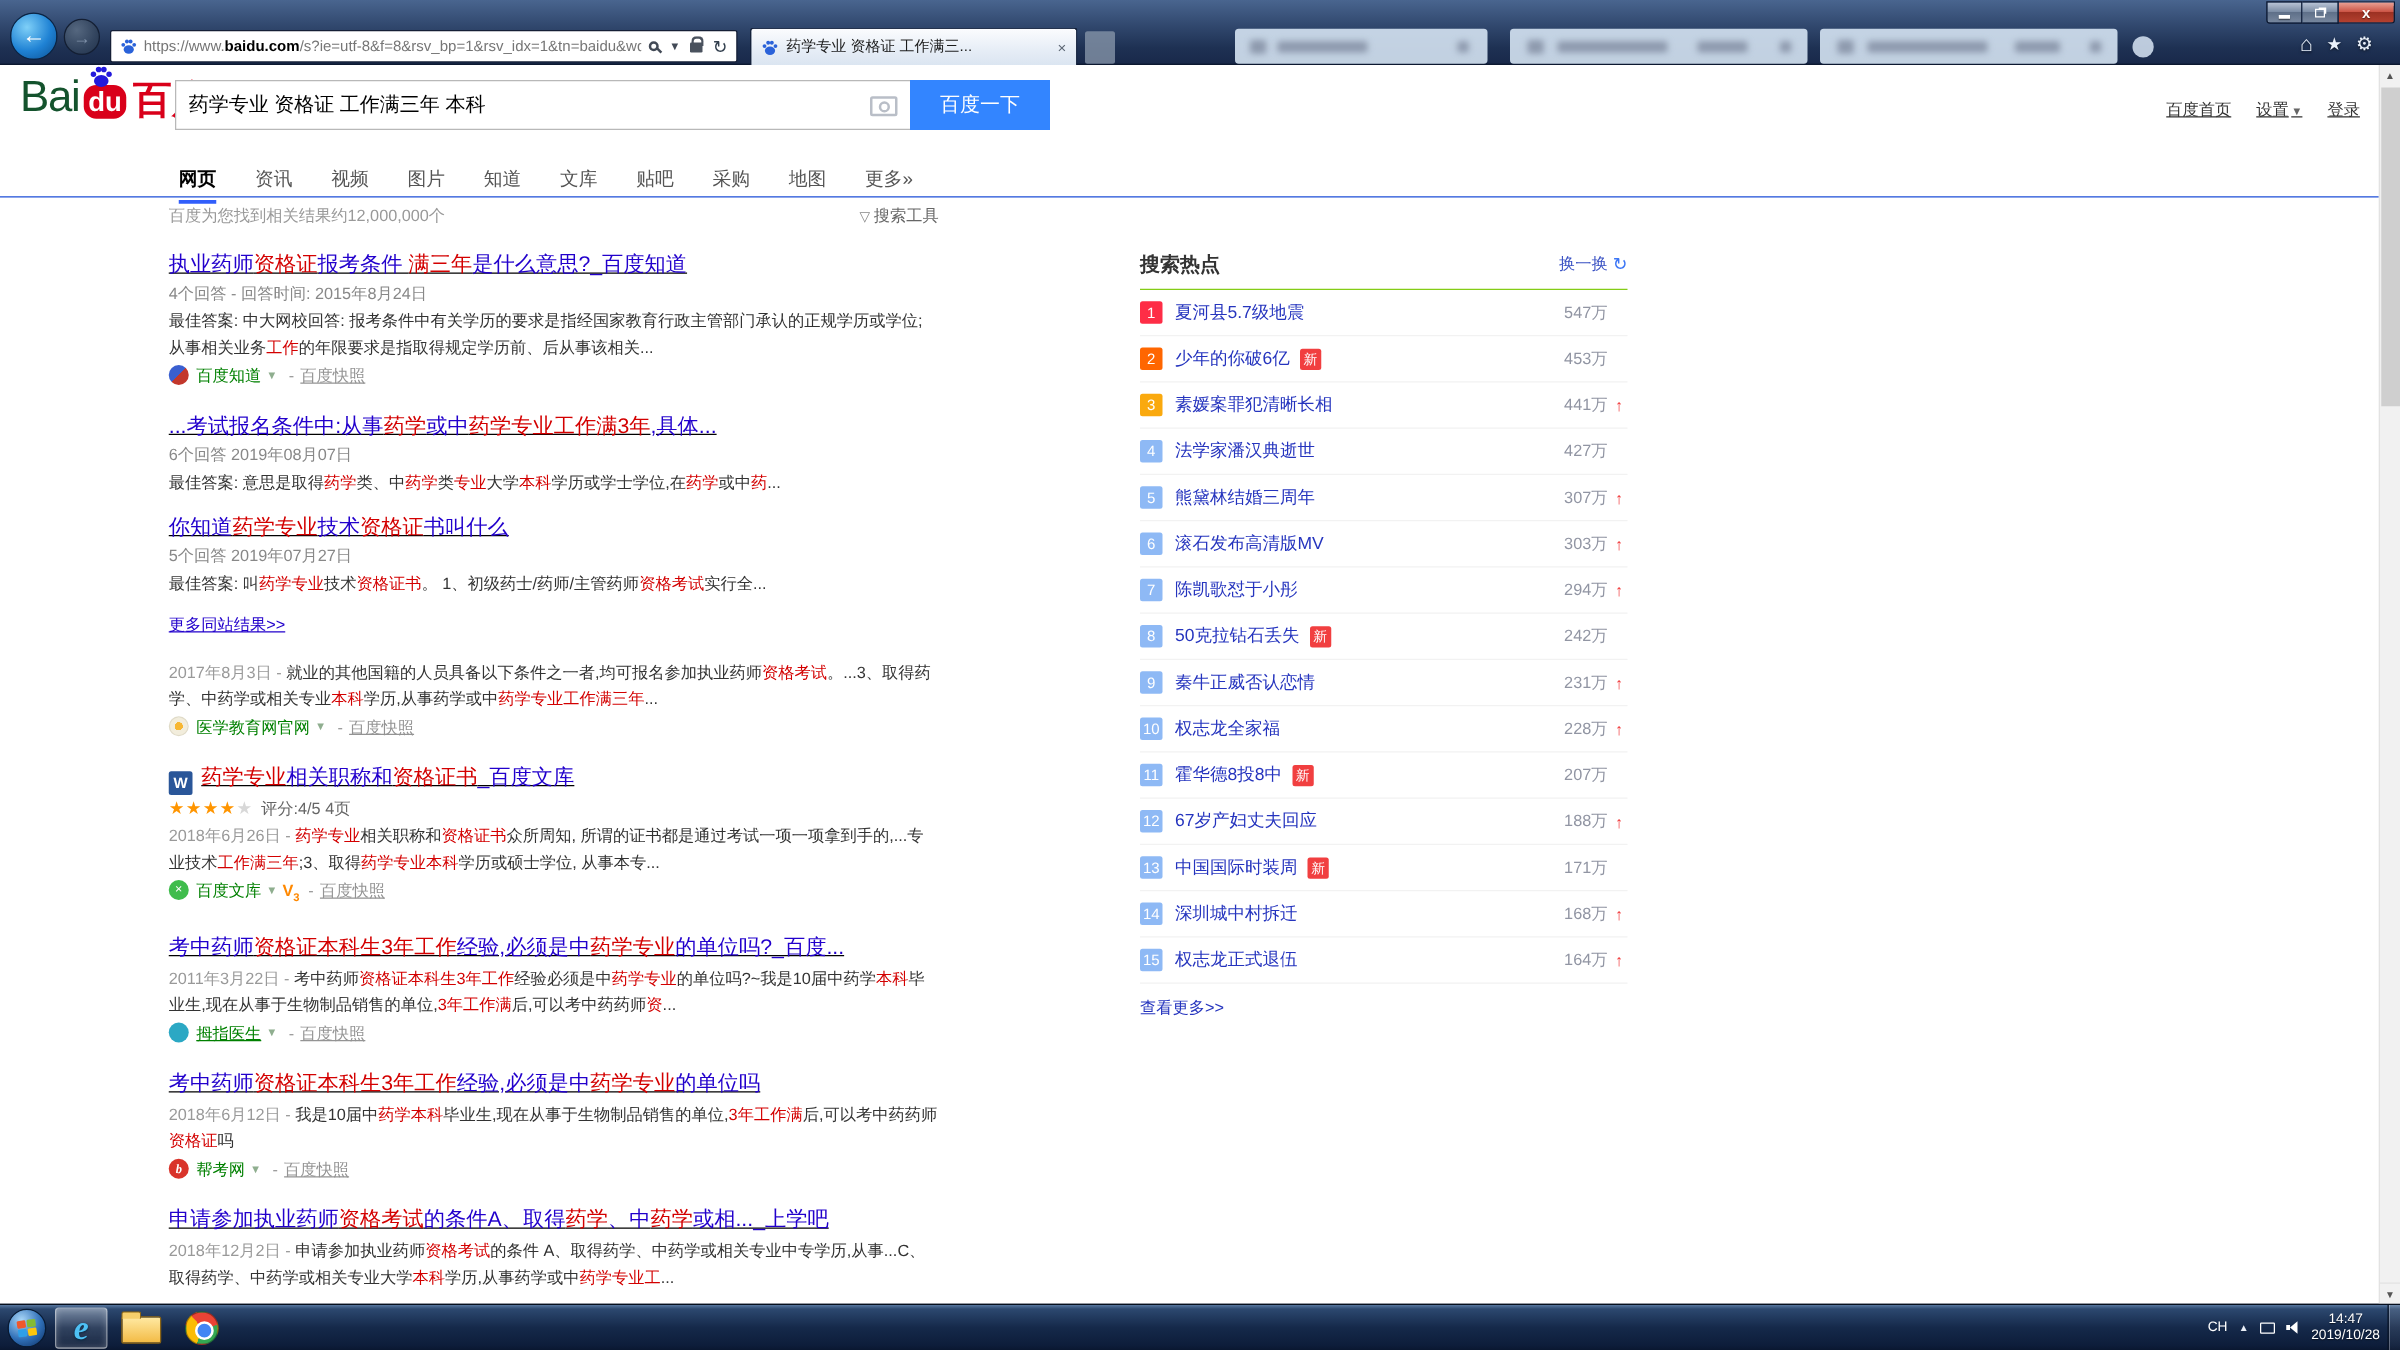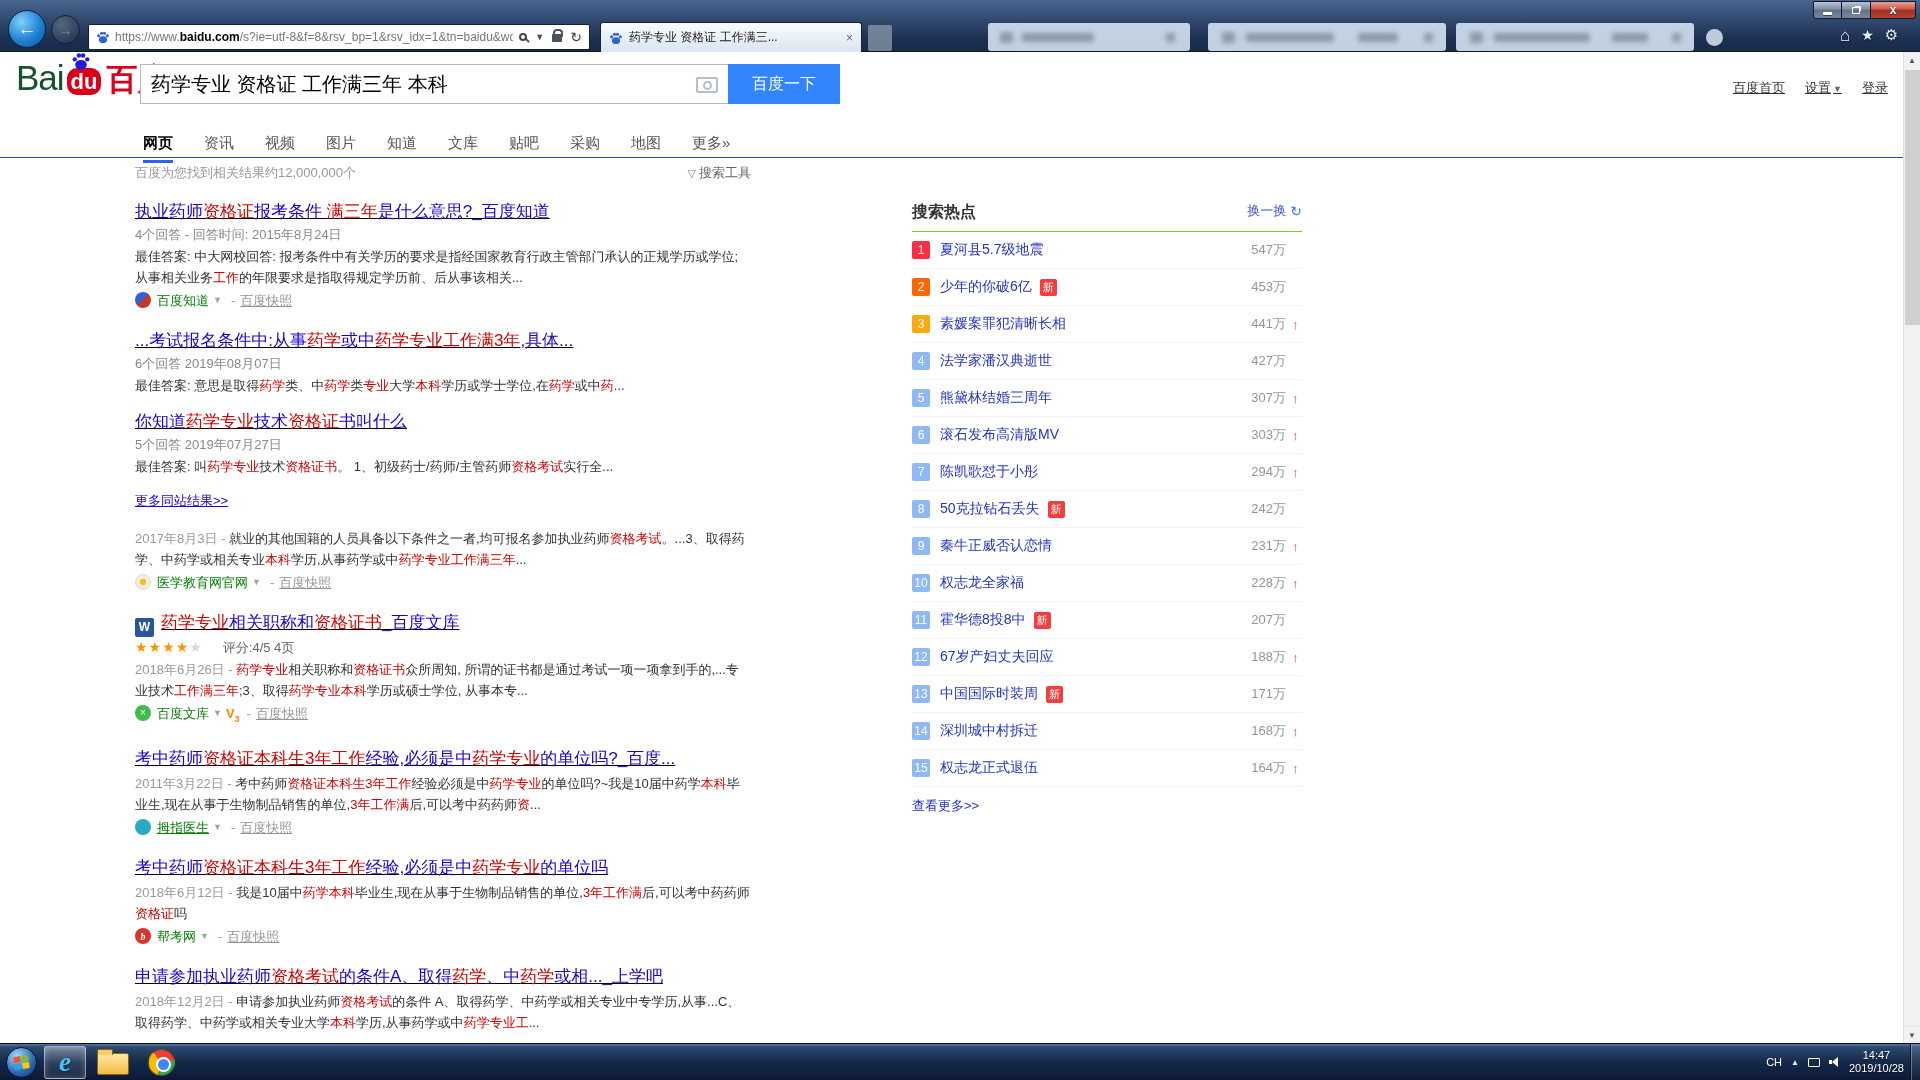--- a/index.html
+++ b/index.html
@@ -57,21 +57,21 @@
   .page{position:absolute;top:52px;left:0;right:0;height:991px;background:#fff;overflow:hidden}
 
   .logo{position:absolute;left:16px;top:8px;display:flex;align-items:flex-end;line-height:1}
   .logo .bai{font-size:35px;font-weight:normal;color:#14532d;letter-spacing:-1px}
   .logo .du-wrap{position:relative;margin:0 2px 0 3px}
   .logo .du-wrap svg{position:absolute;top:-17px;left:3px;width:22px;height:20px}
   .logo .du{display:inline-block;background:#d9001a;color:#fff;font-size:22px;font-weight:bold;border-radius:10px;padding:3px 4px 2px}
   .logo .cn{font-size:31px;font-weight:bold;color:#d9001a;margin-left:3px}
 
   .search-input{position:absolute;left:140px;top:12px;width:588px;height:40px;border:1px solid #b8b8b8;border-right:none;
-    font-size:20px;padding:0 54px 0 10px;color:#000;outline:none;font-family:inherit}
+    font-size:16px;padding:0 54px 0 10px;color:#000;outline:none;font-family:inherit}
   .cam{position:absolute;left:696px;top:25px;width:22px;height:16px;border:2px solid #b9bec7;border-radius:2px}
   .cam::before{content:'';position:absolute;left:5px;top:2px;width:5px;height:5px;border:2px solid #b9bec7;border-radius:50%}
   .search-btn{position:absolute;left:728px;top:12px;width:112px;height:40px;background:#3385ff;color:#fff;
     font-size:16px;border:none;cursor:pointer;font-family:inherit}
   .top-links{position:absolute;left:1733px;top:27px;display:flex;gap:20px;font-size:13px}
   .top-links a{color:#333;text-decoration:underline}
   .top-links .caret{color:#666;font-size:9px;text-decoration:none;margin-left:2px}
 
   .nav{position:absolute;left:0;right:0;top:82px;height:24px;border-bottom:1px solid #1d4ed8}
   .nav-items{margin-left:143px;display:flex;gap:31px;font-size:15px}
@@ -87,21 +87,21 @@
   .result.sub{margin-bottom:14px}
   .r-title{display:block;font-size:17px;line-height:24px;margin-bottom:2px;text-decoration:underline}
   .sg-b{color:#2200cc}.sg-r{color:#d30000}
   .snippet .sg-r{text-decoration:none}
   .snippet{font-size:13px;line-height:21px;color:#333;margin-bottom:4px}
   .sg-t{color:#333}.sg-g{color:#999}
   .meta{font-size:13px;line-height:17px;color:#888;margin-bottom:3px}
   .rating{font-size:13px;line-height:17px;color:#666;margin-bottom:3px}
   .rating .st{color:#ff9500;font-size:14px;letter-spacing:1px}
   .rating .st.off{color:#d8d8d8}
-  .rating .rtxt{margin-left:20px}
+  .rating .rtxt{margin-left:6px}
   .src{font-size:13px;line-height:17px;color:#008000;display:flex;align-items:flex-start}
   .src-icon{width:16px;height:16px;border-radius:50%;margin-right:6px;display:inline-flex;align-items:center;justify-content:center;
     color:#fff;font-size:10px;flex:none}
   .icon-zhidao{background:linear-gradient(135deg,#3a5fd0 50%,#c2372c 50%)}
   .icon-med{background:radial-gradient(#f7b733 32%,#f2eddc 34%);border:1px solid #e0dbc8}
   .icon-wenku{background:#3fbc4c}
   .icon-muzhi{background:#2ba8c4}
   .icon-bangkao{background:#d9342b;font-style:italic;font-weight:bold;font-family:"Liberation Serif",serif}
   .w-icon{display:inline-flex;width:19px;height:19px;background:#2a5699;color:#fff;font-size:12px;font-weight:bold;
     border-radius:2px;align-items:center;justify-content:center;margin-right:7px;vertical-align:-3px;text-decoration:none}

